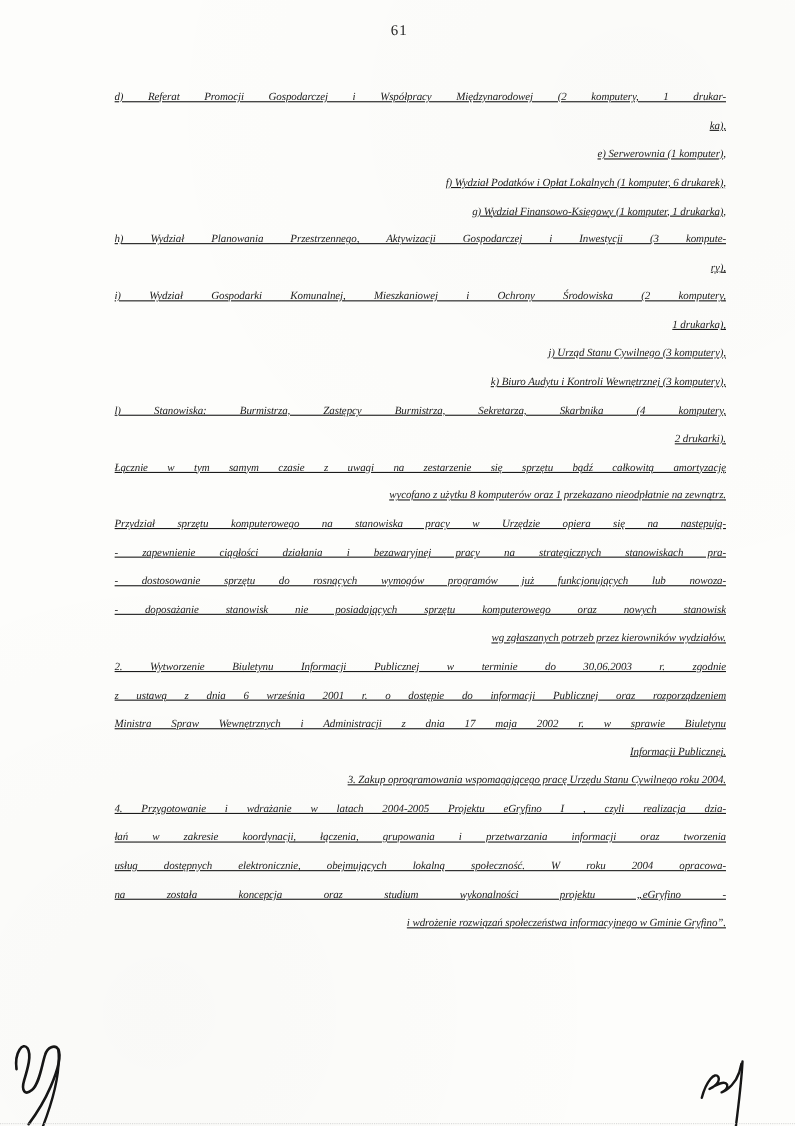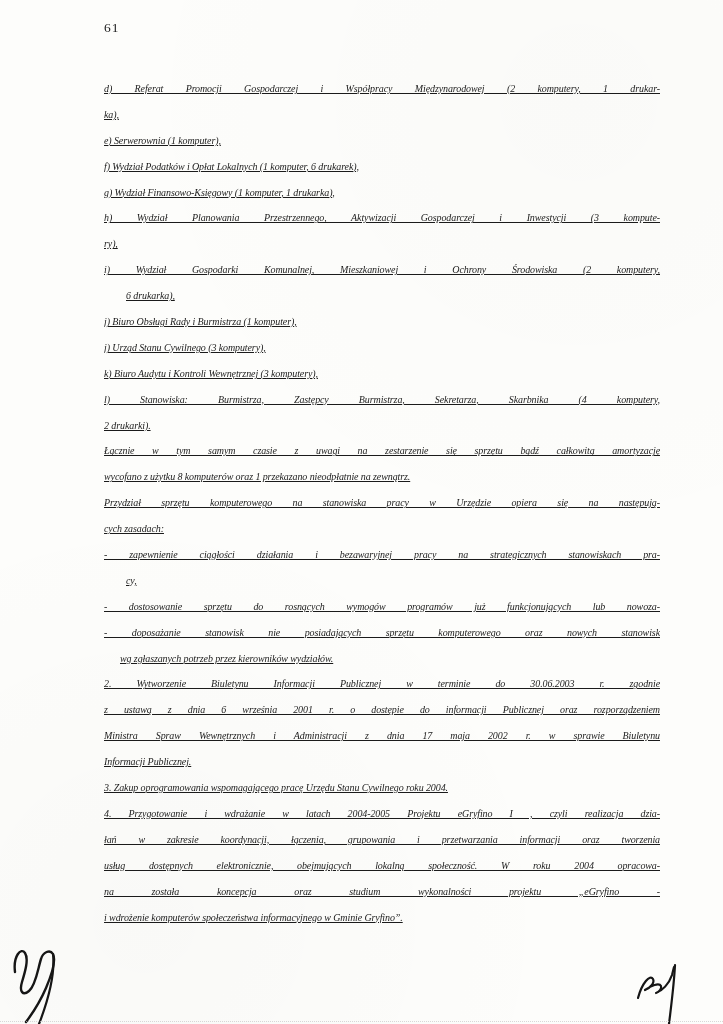--- a/index.html
+++ b/index.html
@@ -13,39 +13,40 @@
   .scan-page {
     position: absolute; inset: 0;
     background:
       radial-gradient(circle at 20% 90%, rgba(0,0,0,0.015), transparent 40%),
       radial-gradient(circle at 80% 10%, rgba(0,0,0,0.012), transparent 45%),
       #fdfdfb;
   }
   .page-number {
     position: absolute;
     top: 20px; left: 104px; width: 518px;
+    text-align: center;
     font-size: 13.5px;
     color: #1d1d1d;
     letter-spacing: 1px;
   }
   .doc-body {
     position: absolute;
     top: 76px; left: 104px; width: 556px;
     font-style: italic;
     font-size: 10px;
     line-height: 25.9px;
     color: #1b1b1b;
     letter-spacing: -0.1px;
     text-decoration: underline;
   }
   .doc-body .line {
     height: 25.9px;
     overflow: hidden;
     white-space: nowrap;
-    text-align: left;
+    text-align: right;
   }
   .doc-body .line.just {
     white-space: normal;
     text-align: justify;
     text-align-last: justify;
   }
   .sig {
     position: absolute;
   }
   .sig svg path {
@@ -72,45 +73,42 @@
 
   <div class="doc-body">
       <div class="line just">d) Referat Promocji Gospodarczej i Współpracy Międzynarodowej (2 komputery, 1 drukar-</div>
       <div class="line">ka),</div>
       <div class="line">e) Serwerownia (1 komputer),</div>
       <div class="line">f) Wydział Podatków i Opłat Lokalnych (1 komputer, 6 drukarek),</div>
       <div class="line">g) Wydział Finansowo-Księgowy (1 komputer, 1 drukarka),</div>
       <div class="line just">h) Wydział Planowania Przestrzennego, Aktywizacji Gospodarczej i Inwestycji (3 kompute-</div>
       <div class="line">ry),</div>
       <div class="line just">i) Wydział Gospodarki Komunalnej, Mieszkaniowej i Ochrony Środowiska (2 komputery,</div>
-      <div class="line" style="padding-left: 22px;">6 drukarka),</div>
-      <div class="line">j) Biuro Obsługi Rady i Burmistrza (1 komputer),</div>
+      <div class="line" style="padding-left: 22px;">1 drukarka),</div>
       <div class="line">j) Urząd Stanu Cywilnego (3 komputery),</div>
       <div class="line">k) Biuro Audytu i Kontroli Wewnętrznej (3 komputery),</div>
       <div class="line just">l) Stanowiska: Burmistrza, Zastępcy Burmistrza, Sekretarza, Skarbnika (4 komputery,</div>
       <div class="line">2 drukarki).</div>
       <div class="line just">Łącznie w tym samym czasie z uwagi na zestarzenie się sprzętu bądź całkowitą amortyzację</div>
       <div class="line">wycofano z użytku 8 komputerów oraz 1 przekazano nieodpłatnie na zewnątrz.</div>
       <div class="line just">Przydział sprzętu komputerowego na stanowiska pracy w Urzędzie opiera się na następują-</div>
-      <div class="line">cych zasadach:</div>
       <div class="line just">- zapewnienie ciągłości działania i bezawaryjnej pracy na strategicznych stanowiskach pra-</div>
-      <div class="line" style="padding-left: 22px;">cy,</div>
       <div class="line just">- dostosowanie sprzętu do rosnących wymogów programów już funkcjonujących lub nowoza-</div>
       <div class="line just">- doposażanie stanowisk nie posiadających sprzętu komputerowego oraz nowych stanowisk</div>
       <div class="line" style="padding-left: 16px;">wg zgłaszanych potrzeb przez kierowników wydziałów.</div>
       <div class="line just">2. Wytworzenie Biuletynu Informacji Publicznej w terminie do 30.06.2003 r. zgodnie</div>
       <div class="line just">z ustawą z dnia 6 września 2001 r. o dostępie do informacji Publicznej oraz rozporządzeniem</div>
       <div class="line just">Ministra Spraw Wewnętrznych i Administracji z dnia 17 maja 2002 r. w sprawie Biuletynu</div>
       <div class="line">Informacji Publicznej.</div>
       <div class="line">3. Zakup oprogramowania wspomagającego pracę Urzędu Stanu Cywilnego roku 2004.</div>
       <div class="line just">4. Przygotowanie i wdrażanie w latach 2004-2005 Projektu eGryfino I , czyli realizacja dzia-</div>
       <div class="line just">łań w zakresie koordynacji, łączenia, grupowania i przetwarzania informacji oraz tworzenia</div>
       <div class="line just">usług dostępnych elektronicznie, obejmujących lokalną społeczność. W roku 2004 opracowa-</div>
       <div class="line just">na została koncepcja oraz studium wykonalności projektu „eGryfino -</div>
-      <div class="line">i wdrożenie komputerów społeczeństwa informacyjnego w Gminie Gryfino”.</div>
+      <div class="line">i wdrożenie rozwiązań społeczeństwa informacyjnego w Gminie Gryfino”.</div>
     </div>
 
   <div class="sig sig-left">
     <svg viewBox="0 0 64 84" width="64" height="84" aria-hidden="true">
       <path d="M7,30 C5,14 13,5 17,11 C21,17 17,30 14,40 C11,50 15,54 21,49 C28,43 30,26 33,17 C35,10 42,7 45,12 C48,18 44,32 38,46 C32,60 24,72 18,80" stroke-width="2.4"></path>
       <path d="M45,12 C47,30 41,56 31,82" stroke-width="2.2"></path>
     </svg>
   </div>
 
   <div class="sig sig-right">

